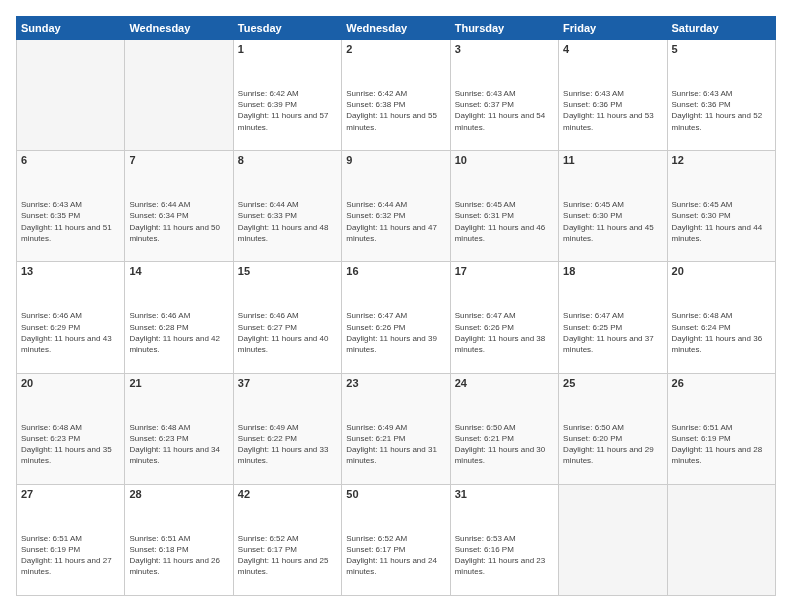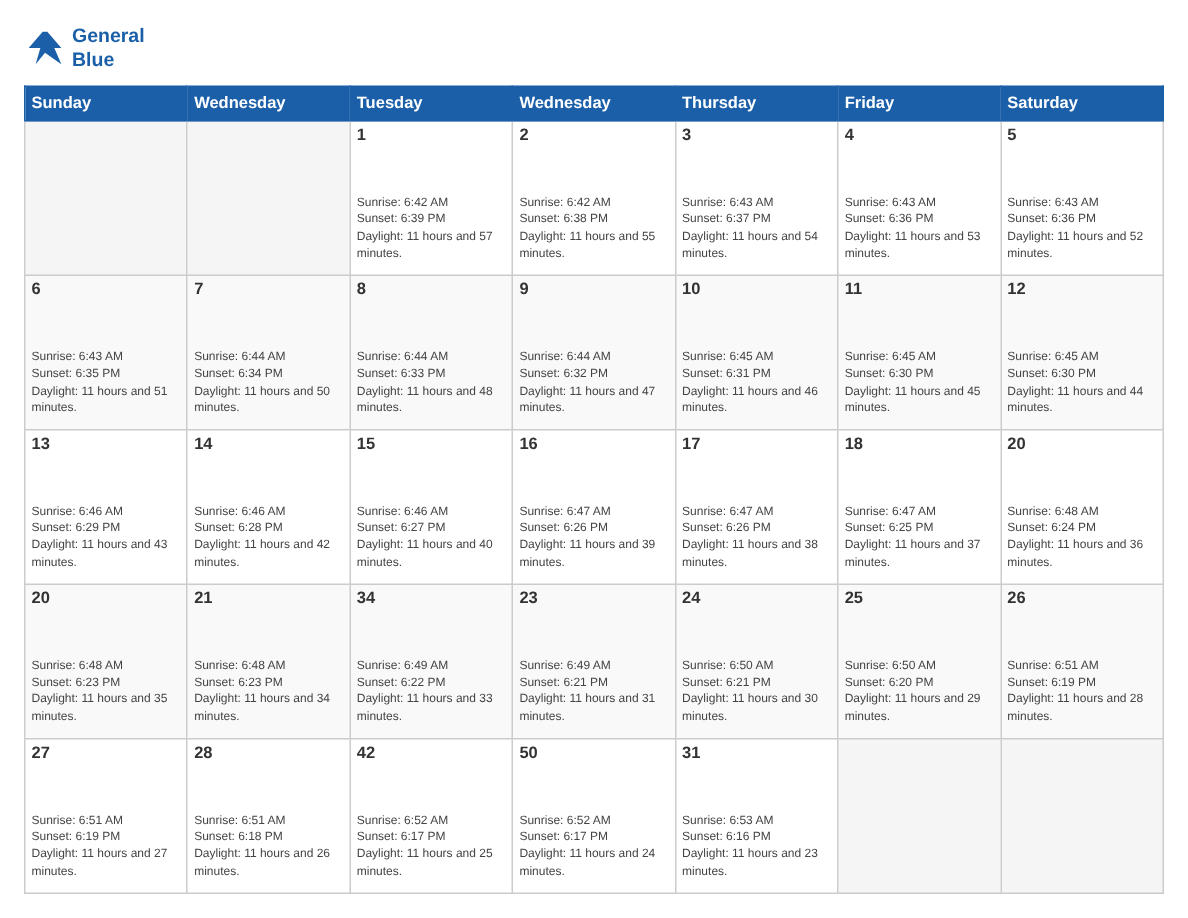--- a/index.html
+++ b/index.html
@@ -94,35 +94,20 @@
       margin-top: 33px;
     }
     tr:nth-child(even) td:not(.empty) {
       background: #f9f9f9;
     }
   </style>
 </head>
 <body>
 
 <div class="page">
-  <div class="header">
-    <div class="logo">
-      <svg class="logo-icon" viewBox="0 0 36 36">
-        <polygon points="20,4 32,18 26,18 32,32 18,22 10,32 14,18 4,18 16,4" fill="#1a5fa8"></polygon>
-      </svg>
-      <div class="logo-text">
-        <div><span>General</span></div>
-        <div><span style="color:#1a5fa8">Blue</span></div>
-      </div>
-    </div>
-    <div class="title-block">
-      <div class="main-title"></div>
-      <div class="subtitle"></div>
-    </div>
-  </div>
 
   <table class="calendar" id="cal-table">
     <thead id="cal-head">
         <tr>
           <th>Sunday</th>
           <th>Wednesday</th>
           <th>Tuesday</th>
           <th>Wednesday</th>
           <th>Thursday</th>
           <th>Friday</th>
@@ -217,21 +202,21 @@
         <tr>
           <td>
             <span class="day-number">20</span>
             <div class="day-info">Sunrise: 6:48 AM<br>Sunset: 6:23 PM<br>Daylight: 11 hours and 35 minutes.</div>
           </td>
           <td>
             <span class="day-number">21</span>
             <div class="day-info">Sunrise: 6:48 AM<br>Sunset: 6:23 PM<br>Daylight: 11 hours and 34 minutes.</div>
           </td>
           <td>
-            <span class="day-number">34</span>
+            <span class="day-number">37</span>
             <div class="day-info">Sunrise: 6:49 AM<br>Sunset: 6:22 PM<br>Daylight: 11 hours and 33 minutes.</div>
           </td>
           <td>
             <span class="day-number">23</span>
             <div class="day-info">Sunrise: 6:49 AM<br>Sunset: 6:21 PM<br>Daylight: 11 hours and 31 minutes.</div>
           </td>
           <td>
             <span class="day-number">24</span>
             <div class="day-info">Sunrise: 6:50 AM<br>Sunset: 6:21 PM<br>Daylight: 11 hours and 30 minutes.</div>
           </td>

